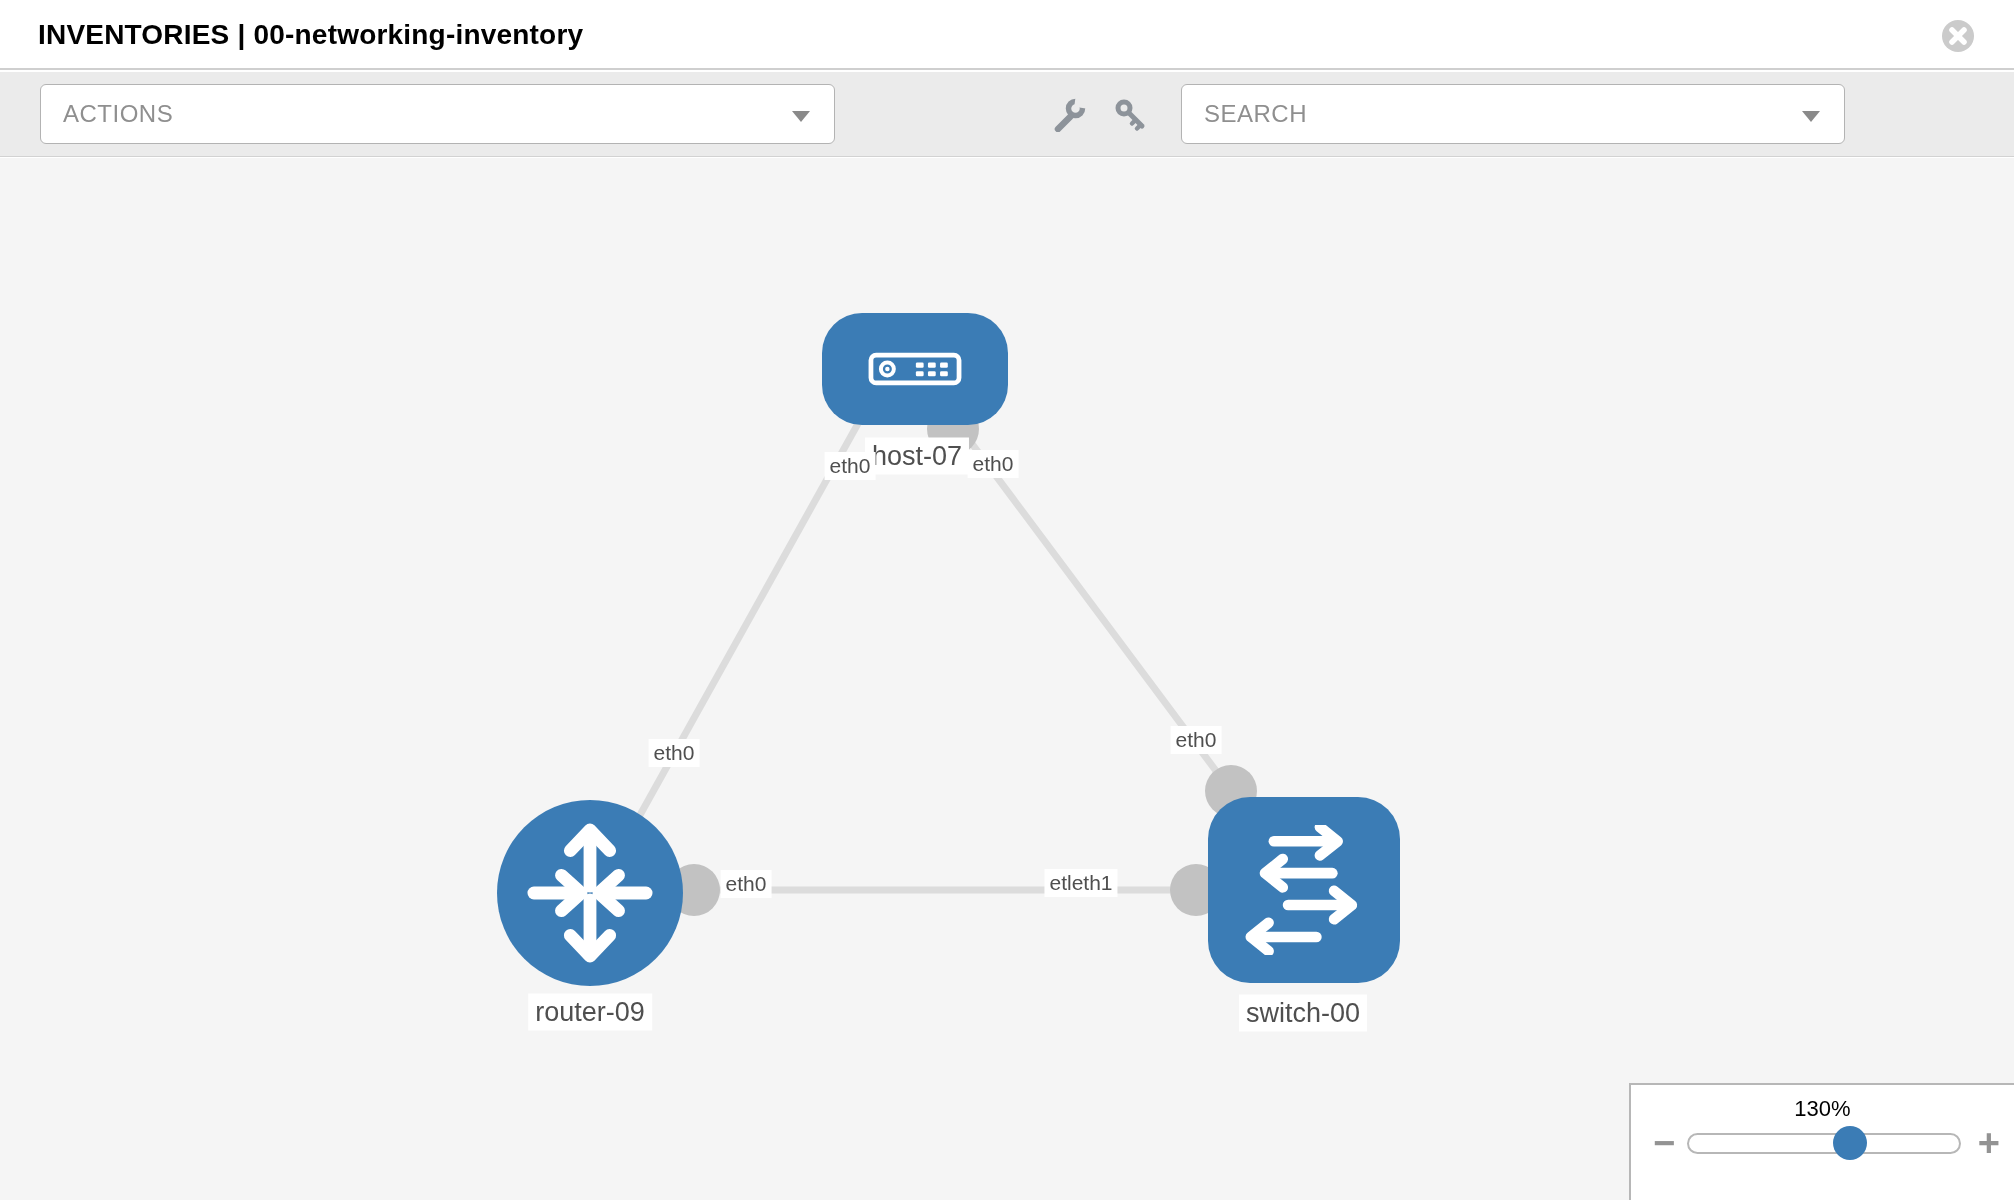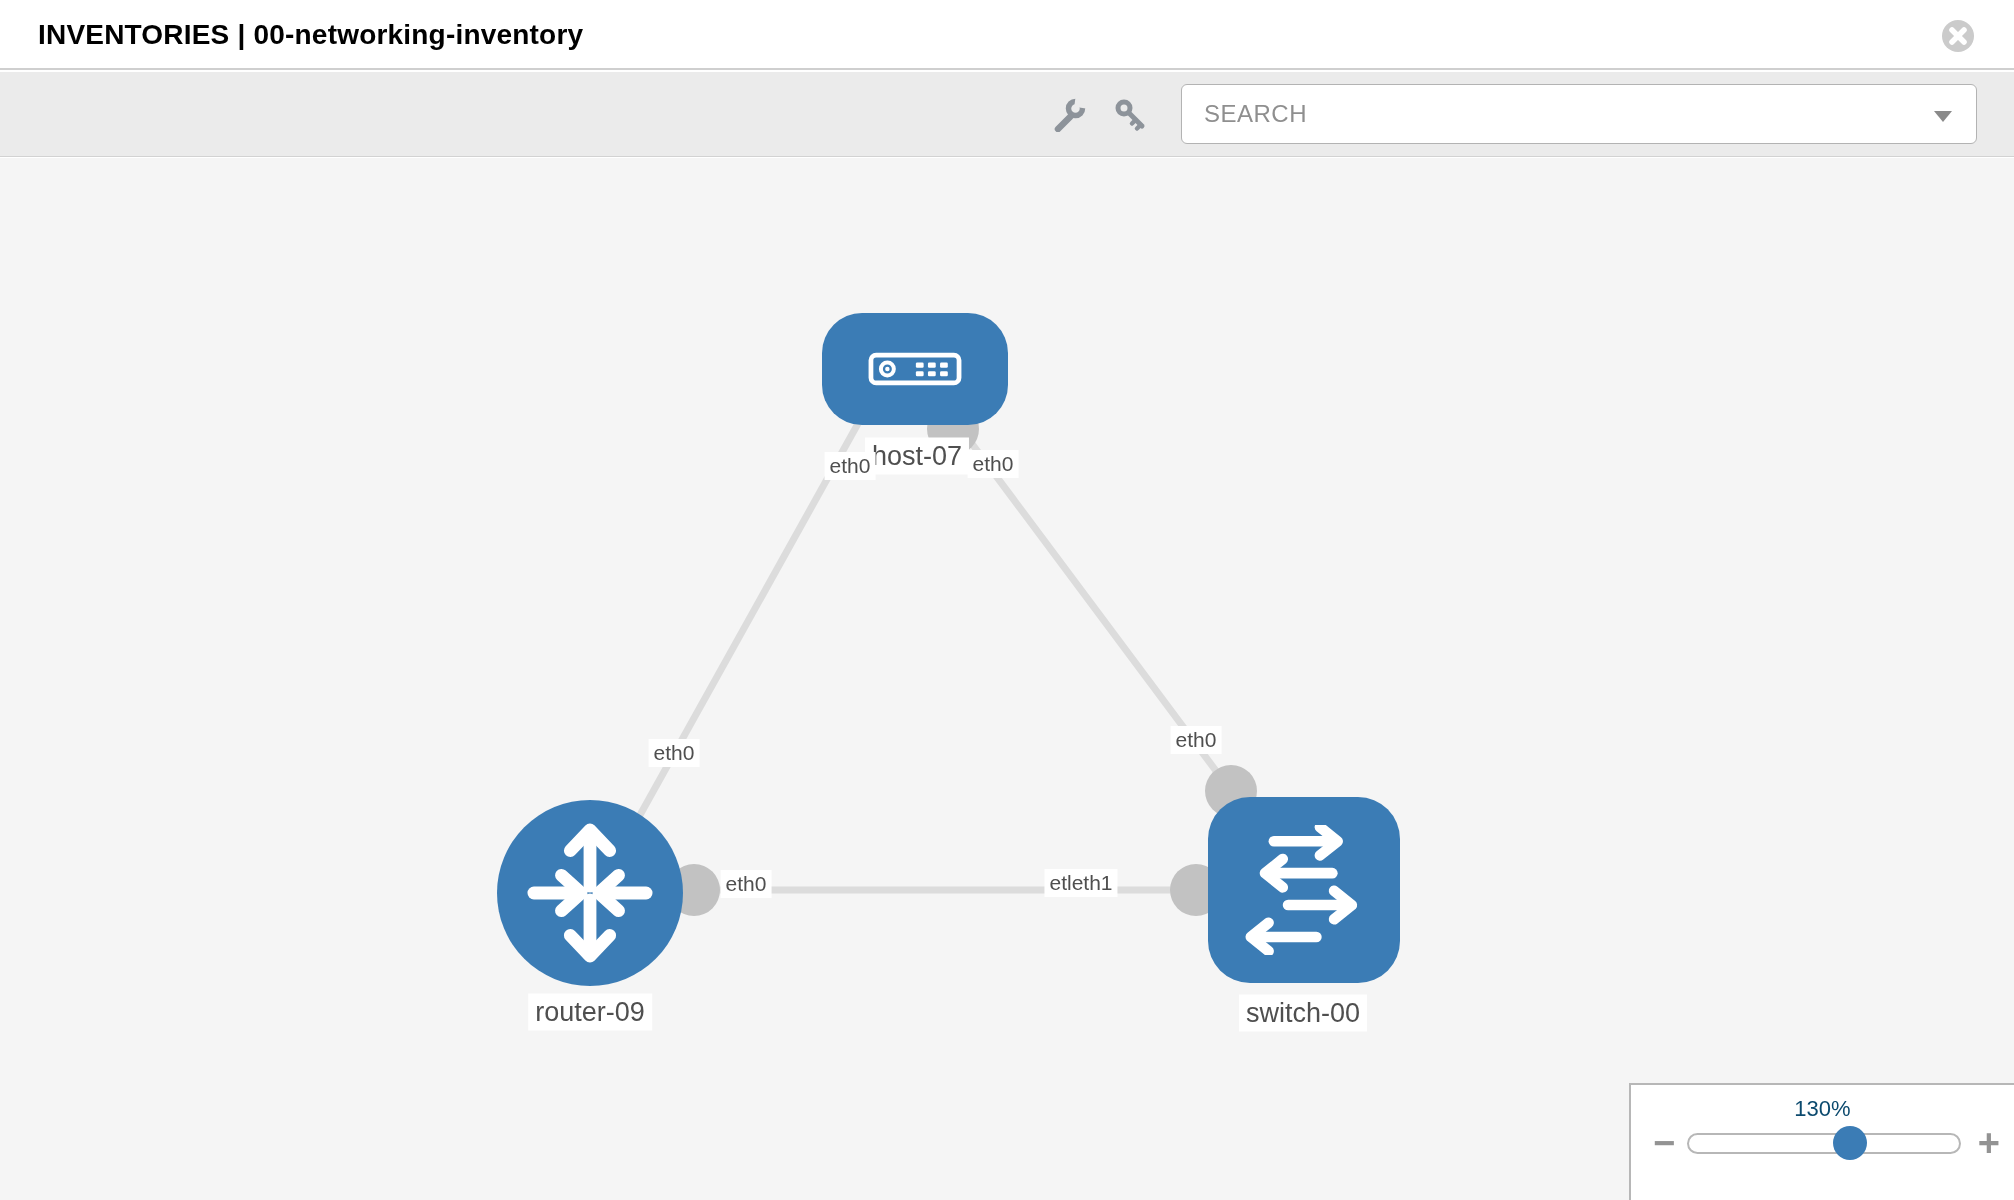--- a/index.html
+++ b/index.html
@@ -14,21 +14,21 @@
     font-size:28px; font-weight:bold; color:#000000; letter-spacing:.2px; }
   .close-btn { position:absolute; left:1941px; top:19px; width:34px; height:34px;
     cursor:pointer; }
 
   
   .toolbar { position:absolute; left:0; top:72px; width:2014px; height:85px;
     background:#ebebeb; border-bottom:1px solid #d2d2d2; z-index:5; }
   .combo { position:absolute; top:12px; height:60px; background:#fff;
     border:1px solid #b3b3b3; border-radius:6px; cursor:pointer; }
   .combo-actions { left:40px; width:795px; }
-  .combo-search { left:1181px; width:796px; }
+  .combo-search { left:1181px; width:664px; }
   .combo-label { position:absolute; left:22px; top:0; line-height:58px;
     font-size:24px; color:#8f8f8f; letter-spacing:.5px; }
   .caret { position:absolute; right:24px; top:26px; width:0; height:0;
     border-left:9px solid transparent; border-right:9px solid transparent;
     border-top:11px solid #8a8a8a; }
   .tool-btn { position:absolute; top:26px; width:34px; height:34px; cursor:pointer; }
   .tool-wrench { left:1052px; }
   .tool-key { left:1114px; }
 
   
@@ -55,21 +55,21 @@
   .iface-2 { left:674px; top:753px; }
   .iface-3 { left:1196px; top:740px; }
   .iface-4 { left:746px; top:884px; }
   .iface-5 { left:1081px; top:883px; }
 
   
   .zoom-panel { position:absolute; left:1629px; top:1083px; width:385px; height:117px;
     background:#fff; border-left:2px solid #b7b7b7; border-top:2px solid #b7b7b7;
     z-index:6; }
   .zoom-value { position:absolute; left:0; top:11px; width:100%; text-align:center;
-    font-size:22px; color:#0c4a6e; }
+    font-size:22px; color:#000000; }
   .zoom-minus, .zoom-plus { position:absolute; top:30px; font-size:38px; font-weight:bold;
     color:#939393; cursor:pointer; line-height:56px; }
   .zoom-minus { left:22px; }
   .zoom-plus  { right:14px; }
   .zoom-track { position:absolute; left:56px; top:48px; width:274px; height:21px;
     background:#fff; border:2px solid #b7b7b7; border-radius:11px; cursor:pointer; }
   .zoom-thumb { position:absolute; left:144px; top:-9px; width:34px; height:34px;
     border-radius:50%; background:#3b7cb5; cursor:grab; }
 </style>
 </head>
@@ -153,20 +153,24 @@
         <circle cx="17" cy="17" r="16" fill="#cbcbcb"></circle>
         <g stroke="#fff" stroke-width="5.5" stroke-linecap="round">
           <line x1="11" y1="11" x2="23" y2="23"></line>
           <line x1="23" y1="11" x2="11" y2="23"></line>
         </g>
       </svg>
     </div>
   </div>
 
   <div class="toolbar">
+    <div class="combo combo-actions">
+      <span class="combo-label">ACTIONS</span>
+      <span class="caret"></span>
+    </div>
 
     <div class="tool-btn tool-wrench">
       <svg width="34" height="34" viewBox="0 0 34 34">
         <circle cx="23.5" cy="10.5" r="7" fill="none" stroke="#8d939a" stroke-width="5.5"></circle>
         <rect x="24" y="-4" width="14" height="13" fill="#ebebeb" transform="rotate(8 24 -4)"></rect>
         <line x1="6" y1="31" x2="18" y2="19" stroke="#8d939a" stroke-width="6.5" stroke-linecap="round"></line>
       </svg>
     </div>
 
     <div class="tool-btn tool-key">

